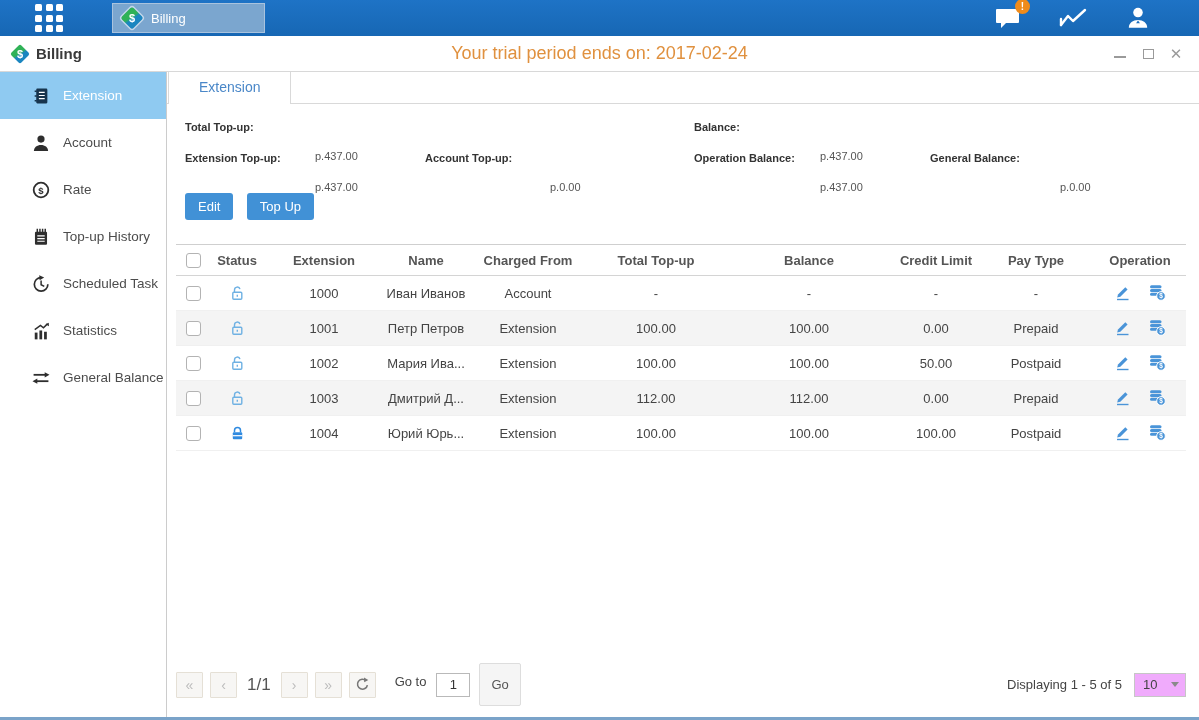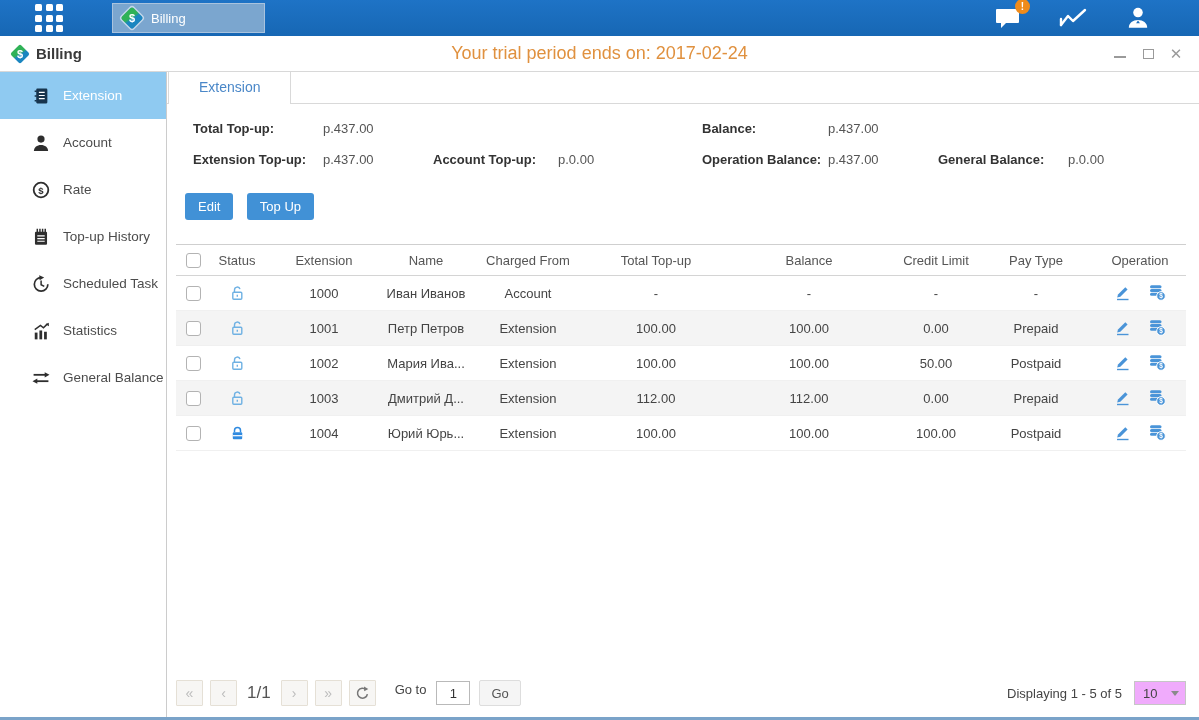--- a/index.html
+++ b/index.html
@@ -41,49 +41,49 @@
   .side-item.selected { background:#8fcaf1; color:#fff; }
   .side-item.selected .sic { color:#17344d; }
 
   .main { position:relative; flex:1; }
 
   
   .tabstrip { position:absolute; top:0; left:0; right:0; height:32px; border-bottom:1px solid #d9d9d9; }
   .tab-active { position:absolute; left:1px; top:0; height:32px; background:#fff; border-left:1px solid #d9d9d9; border-right:1px solid #d9d9d9; padding:0 30px; line-height:31px; font-size:14px; color:#4a87c8; cursor:pointer; }
 
   
-  .srow { position:absolute; left:26px; right:10px; height:16px; font-size:13px; }
+  .srow { position:absolute; left:18px; right:10px; height:16px; font-size:11px; }
   .srow span { position:absolute; white-space:nowrap; top:0; }
   .srow .lab { font-weight:bold; color:#333; }
-  .srow .val { color:#555; }
+  .srow .val { color:#555;margin-top:29px; }
   .srow1 { top:49px; } .srow2 { top:80px; }
 
   
   .actions { position:absolute; top:121px; left:18px; }
   .btn { display:inline-block; padding:6px 13px; background:#4191d6; color:#fff; border:none; border-radius:3px; font-size:13px; margin-right:9px; cursor:pointer; font-family:inherit; }
 
   
   .grid-table { position:absolute; top:172px; left:9px; width:1010px; border-collapse:collapse; table-layout:fixed; }
   .grid-table thead tr { height:31px; border-top:1px solid #cfcfcf; border-bottom:1px solid #d4d4d4; }
-  .grid-table th { font-weight:normal; color:#555; font-size:13px; }
+  .grid-table th { font-weight:bold; color:#555; font-size:13px; }
   .grid-table tbody tr { height:35px; border-bottom:1px solid #f0f0f0; }
   .grid-table tbody tr.alt { background:#f4f4f4; }
   .grid-table td { text-align:center; color:#444; font-size:13px; }
   .cb { display:inline-block; width:15px; height:15px; border:1px solid #b3b3b3; border-radius:3px; background:#fff; vertical-align:middle; cursor:pointer; }
   .status-cell svg { vertical-align:middle; cursor:default; }
   .op-cell span { display:inline-block; margin:0 7px; cursor:pointer; vertical-align:middle; }
 
   
   .pagebar { position:absolute; left:9px; right:13px; bottom:11px; display:flex; align-items:center; }
   .pg-btn { width:27px; height:26px; border:1px solid #e5e0d6; background:#f7f6f4; color:#bcbcbc; font-size:14px; text-align:center; line-height:24px; margin-right:7px; cursor:pointer; border-radius:1px; }
   .pg-ind { color:#555; font-size:17px; margin:0 10px 0 3px; }
   .pg-refresh { display:flex; align-items:center; justify-content:center; }
   .goto-label { color:#444; font-size:13px; margin:0 10px 7px 12px; }
   .goto-input { width:34px; height:24px; border:1px solid #b9b9b9; text-align:center; font-size:13px; color:#333; font-family:inherit; }
-  .go-btn { height:26px; padding:0 11px; border:1px solid #ddd; background:#f5f5f5; color:#555; font-size:13px; margin-left:9px; cursor:pointer; border-radius:2px; font-family:inherit; }
+  .go-btn { height:43px; padding:0 11px; border:1px solid #ddd; background:#f5f5f5; color:#555; font-size:13px; margin-left:9px; cursor:pointer; border-radius:2px; font-family:inherit; }
   .pagebar-right { margin-left:auto; display:flex; align-items:center; }
   .displaying { color:#444; font-size:13px; margin-right:12px; }
   .size-select { width:52px; height:24px; border:1px solid #c6c6c6; background:#f0abfc; display:flex; align-items:center; cursor:pointer; }
   .size-select .v { font-size:13px; color:#444; padding-left:8px; }
   .caret { margin-left:auto; margin-right:6px; width:0; height:0; border-left:4.5px solid transparent; border-right:4.5px solid transparent; border-top:5px solid #8a8a8a; }
 </style>
 </head>
 <body>
 
 <div class="window">

